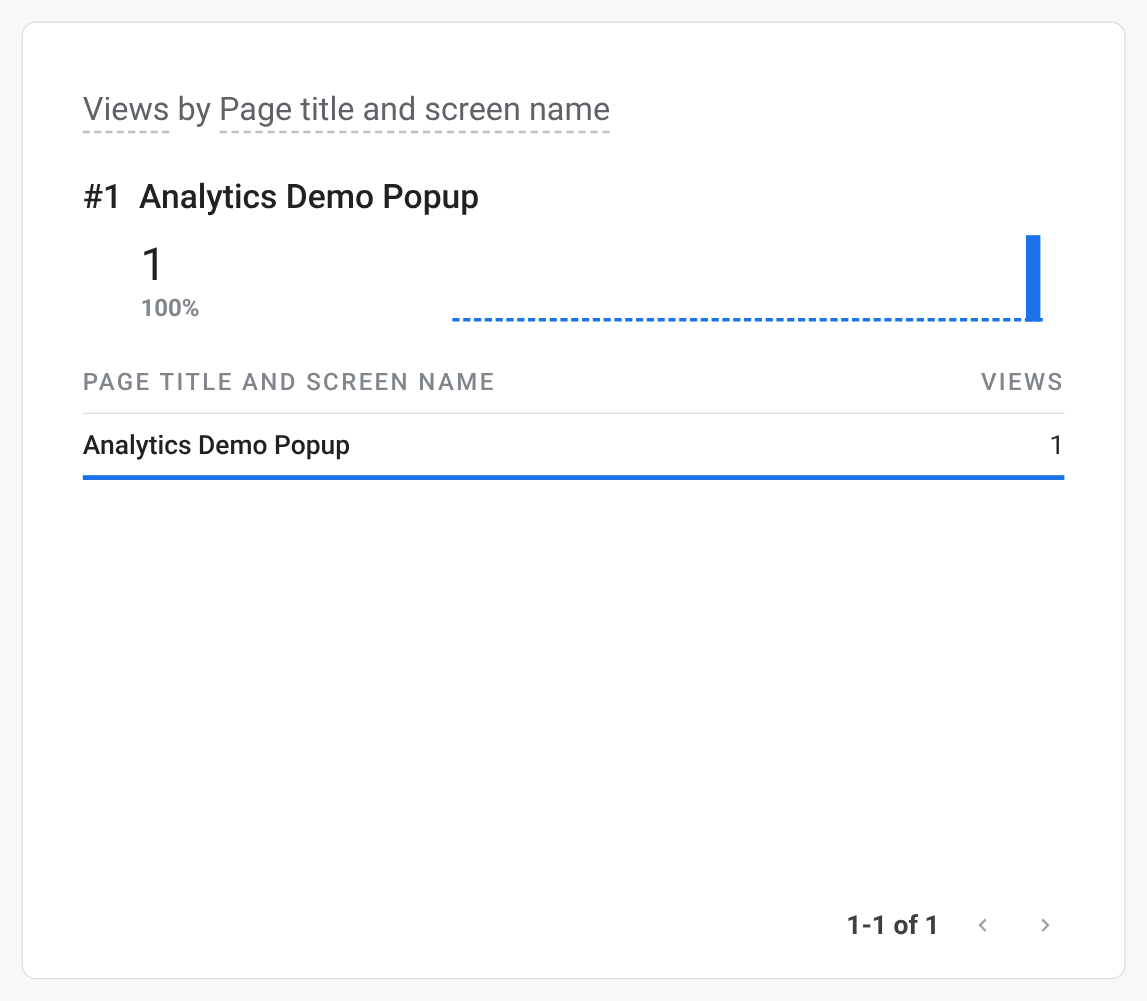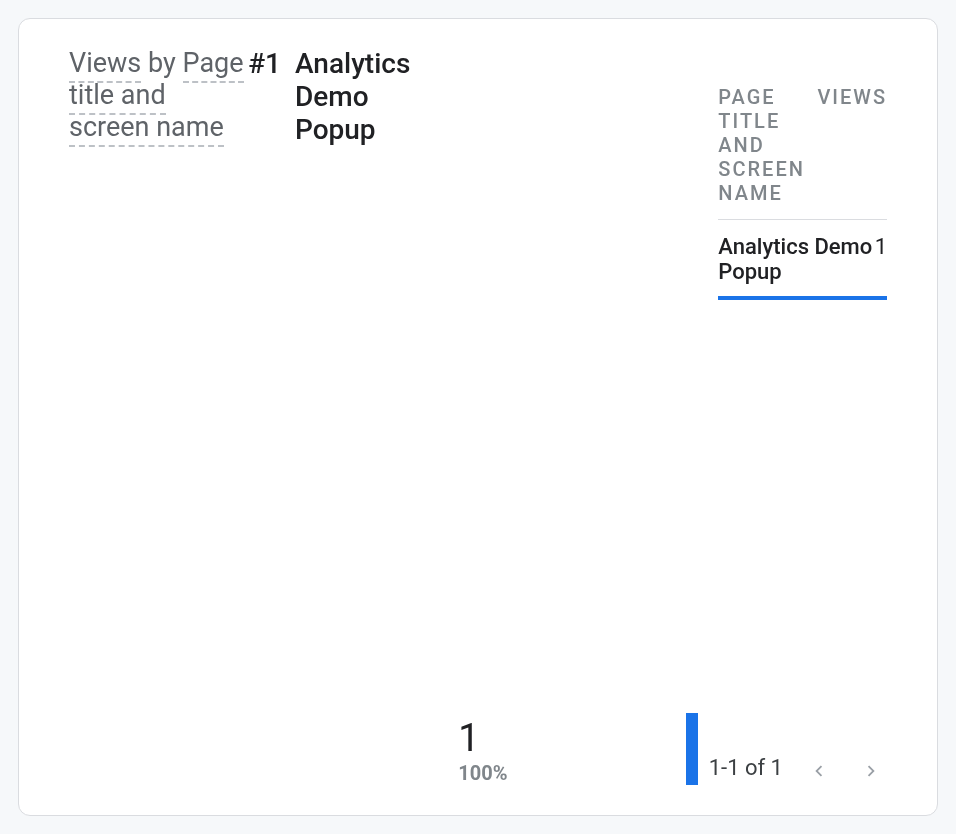--- a/index.html
+++ b/index.html
@@ -9,22 +9,23 @@
       width: 956px;
       height: 834px;
       padding: 18px;
     }
     .card {
       background: #fff;
       border: 1px solid #dadce0;
       border-radius: 12px;
       width: 100%;
       height: 100%;
-      padding: 28px 50px 30px 50px;
-      display: flex;
+      padding: 56px 50px 30px 50px;
+      display: flex;
+      flex-direction: column;
       position: relative;
     }
     .card-title {
       font-size: 27px;
       color: #5f6368;
       font-weight: 400;
       margin-bottom: 40px;
     }
     .dotted {
       border-bottom: 2px dashed #bdc1c6;
@@ -122,21 +123,23 @@
     .td-views {
       font-size: 22px;
       color: #202124;
       font-weight: 400;
     }
     .pagination {
       position: absolute;
       bottom: 28px;
       right: 50px;
       display: flex;
+      align-items: center;
       gap: 20px;
+      font-weight: bold;
     }
     .pagination-text {
       font-size: 22px;
       color: #3c4043;
     }
     .icon-btn {
       width: 32px;
       height: 32px;
       display: flex;
       align-items: center;

